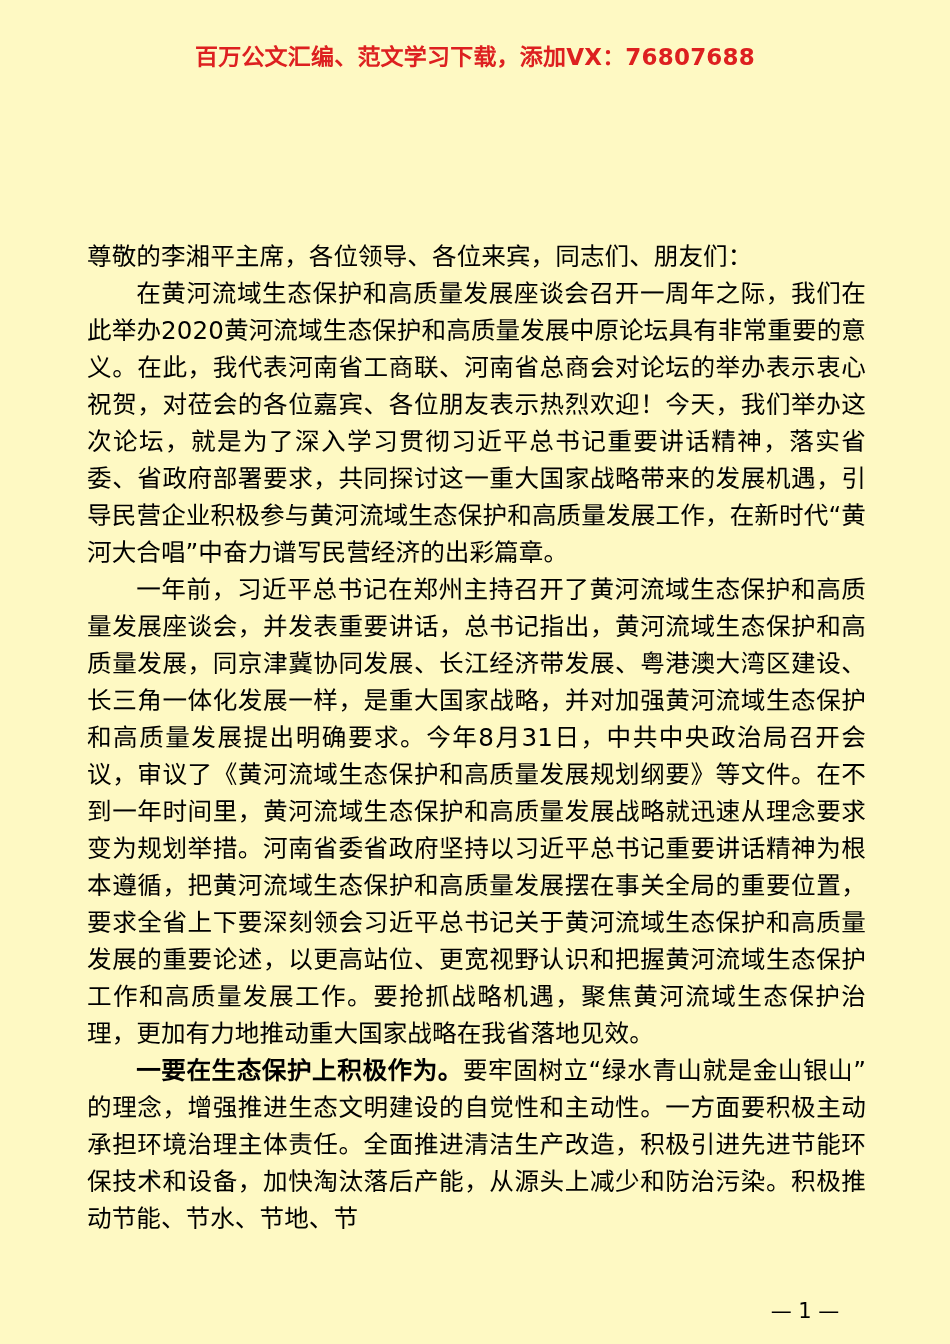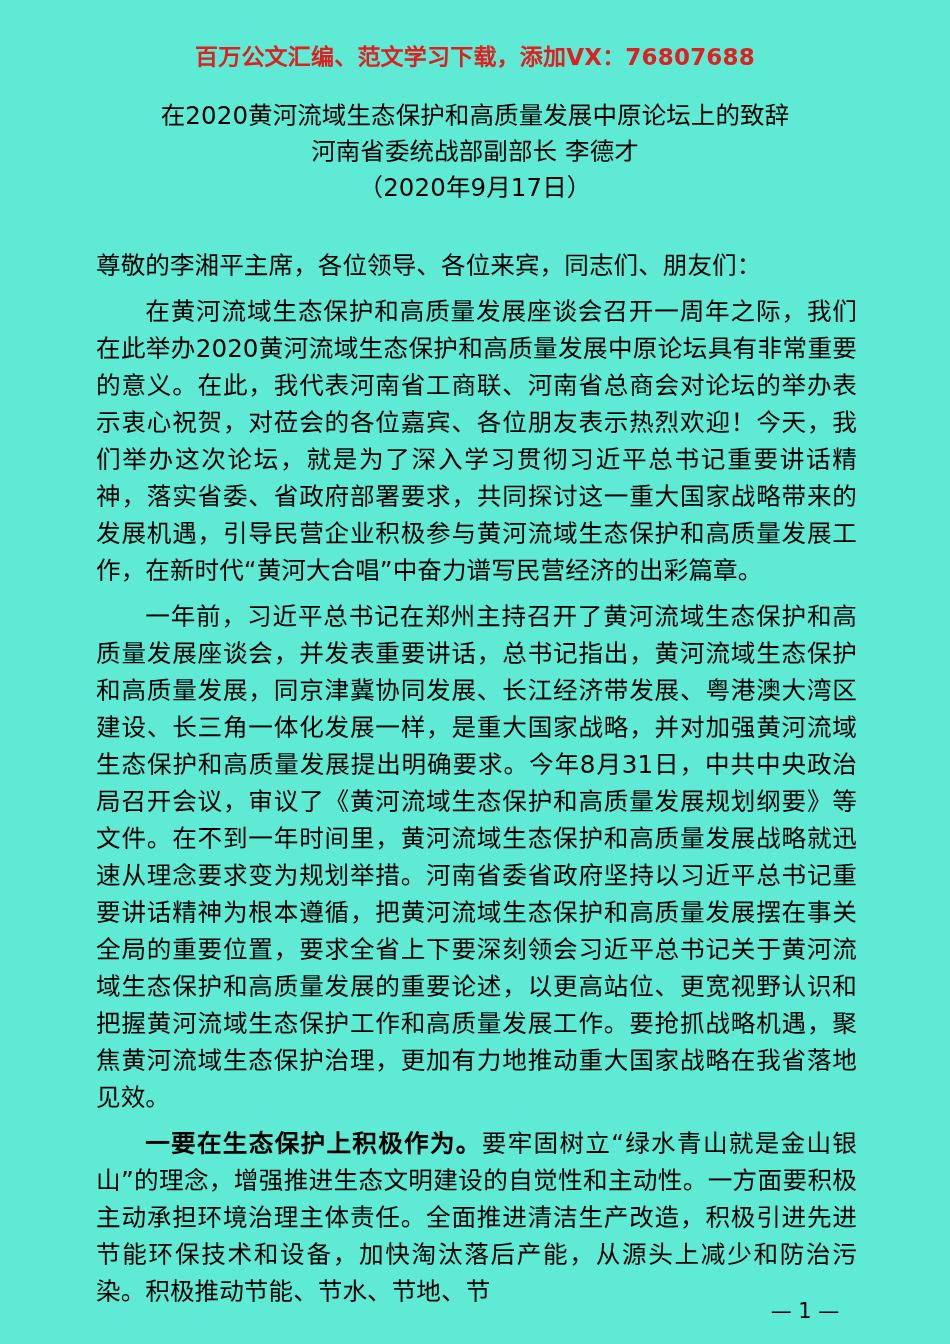--- a/index.html
+++ b/index.html
@@ -9,21 +9,21 @@
     background: #ffffff;
   }
   body {
     font-family: "DejaVu Sans", "Liberation Sans", sans-serif;
     color: #000000;
   }
   .page {
     position: relative;
     width: 950px;
     height: 1344px;
-    background: #5eead4;
+    background: #fef9c3;
     overflow: hidden;
     box-sizing: border-box;
   }
 
   
   .promo-banner {
     position: absolute;
     top: 41px;
     left: 0;
     width: 950px;
@@ -70,21 +70,21 @@
     position: absolute;
     top: 238px;
     left: 87px;
     width: 779px;
   }
   .para {
     font-size: 24.6px;
     line-height: 37px;
     text-align: justify;
     text-justify: inter-ideograph;
-    margin: 9px;
+    margin: 0;
     letter-spacing: 0.05px;
     text-align-last: left;
   }
   .para.indent {
     text-indent: 2em;
   }
   .para b,
   .lead {
     font-weight: 700;
   }
@@ -105,25 +105,20 @@
     padding-left: 660px;
   }
 </style>
 </head>
 <body>
 
 <div class="page">
 
   <div class="promo-banner" style="color: rgb(221, 32, 32);">百万公文汇编、范文学习下载，添加VX：76807688</div>
 
-  <div class="title-block">
-    <div class="doc-title">在2020黄河流域生态保护和高质量发展中原论坛上的致辞</div>
-    <div class="doc-byline">河南省委统战部副部长  李德才</div>
-    <div class="doc-date">（2020年9月17日）</div>
-  </div>
 
   <div class="body-text">
     <p class="para">尊敬的李湘平主席，各位领导、各位来宾，同志们、朋友们：</p>
 
     <p class="para indent">
       <b class="lead"></b><span>在黄河流域生态保护和高质量发展座谈会召开一周年之际，我们在此举办2020黄河流域生态保护和高质量发展中原论坛具有非常重要的意义。在此，我代表河南省工商联、河南省总商会对论坛的举办表示衷心祝贺，对莅会的各位嘉宾、各位朋友表示热烈欢迎！今天，我们举办这次论坛，就是为了深入学习贯彻习近平总书记重要讲话精神，落实省委、省政府部署要求，共同探讨这一重大国家战略带来的发展机遇，引导民营企业积极参与黄河流域生态保护和高质量发展工作，在新时代“黄河大合唱”中奋力谱写民营经济的出彩篇章。</span>
     </p>
 
     <p class="para indent">
       <b class="lead"></b><span>一年前，习近平总书记在郑州主持召开了黄河流域生态保护和高质量发展座谈会，并发表重要讲话，总书记指出，黄河流域生态保护和高质量发展，同京津冀协同发展、长江经济带发展、粤港澳大湾区建设、长三角一体化发展一样，是重大国家战略，并对加强黄河流域生态保护和高质量发展提出明确要求。今年8月31日，中共中央政治局召开会议，审议了《黄河流域生态保护和高质量发展规划纲要》等文件。在不到一年时间里，黄河流域生态保护和高质量发展战略就迅速从理念要求变为规划举措。河南省委省政府坚持以习近平总书记重要讲话精神为根本遵循，把黄河流域生态保护和高质量发展摆在事关全局的重要位置，要求全省上下要深刻领会习近平总书记关于黄河流域生态保护和高质量发展的重要论述，以更高站位、更宽视野认识和把握黄河流域生态保护工作和高质量发展工作。要抢抓战略机遇，聚焦黄河流域生态保护治理，更加有力地推动重大国家战略在我省落地见效。</span>

